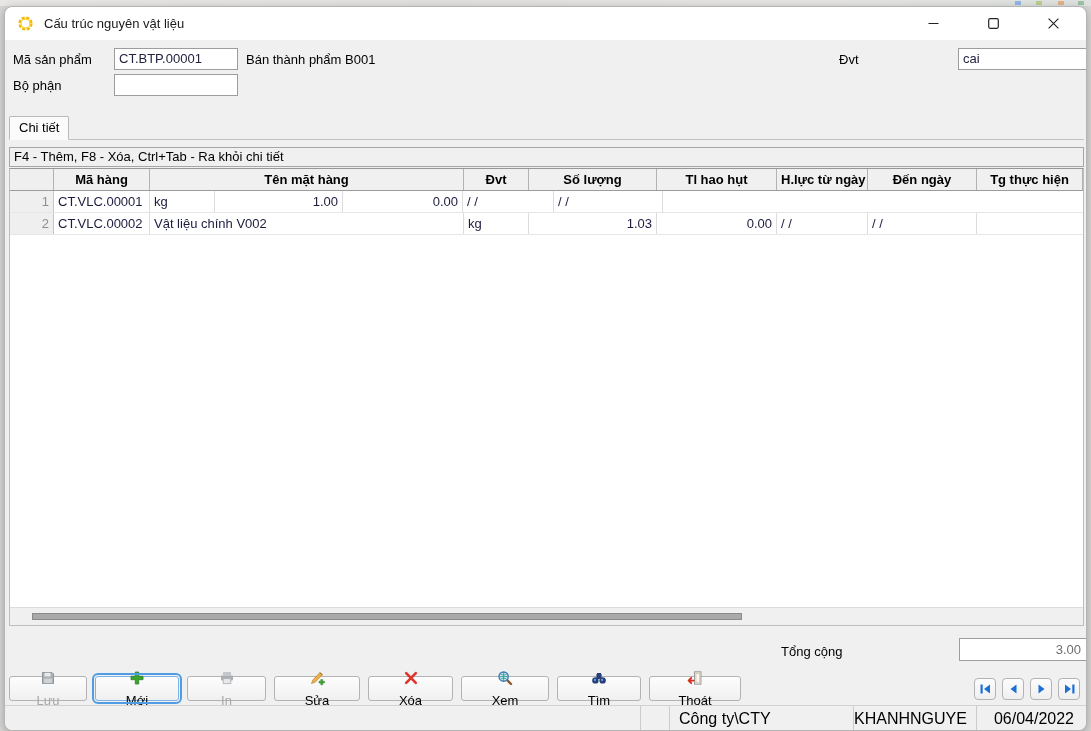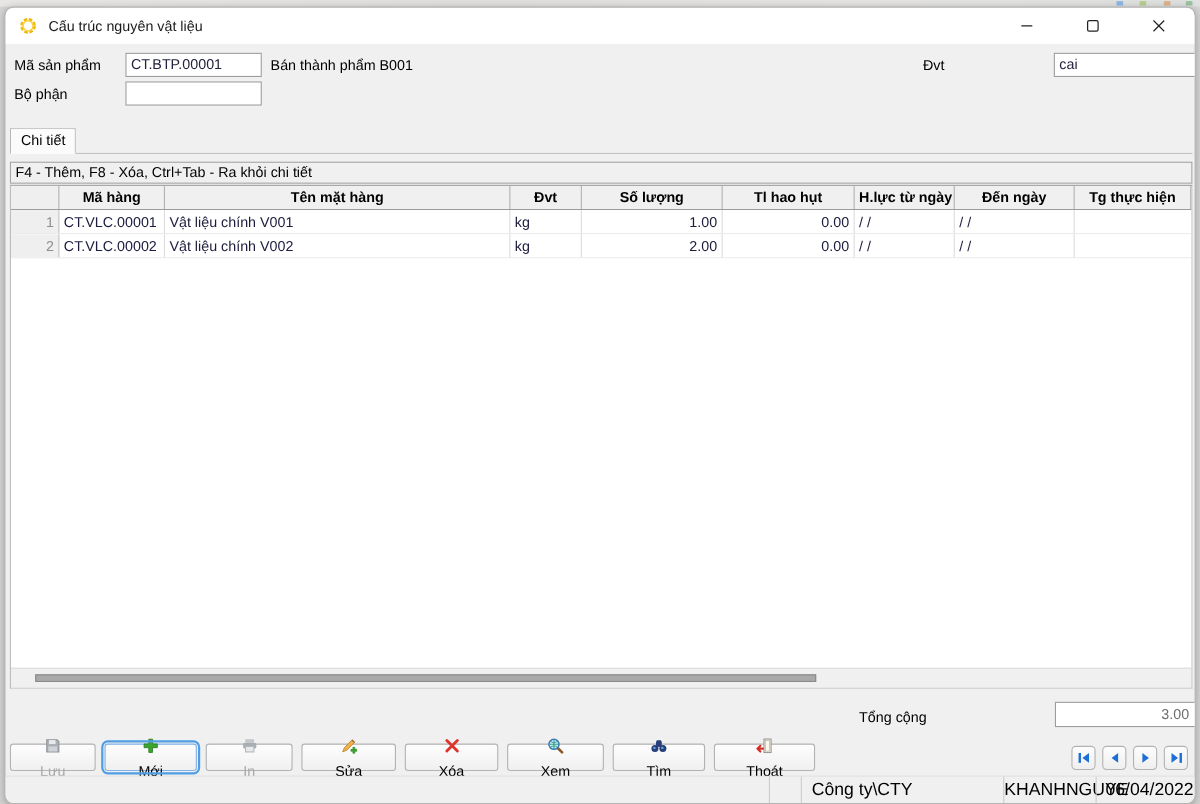--- a/index.html
+++ b/index.html
@@ -84,21 +84,21 @@
 
   
   .statusbar { position:absolute; left:0; bottom:0; width:100%; height:25px;
     background:#f0f0f0; border-top:1px solid #d2d2d2; display:flex; align-items:stretch;
     font-size:16px; color:#000; border-radius:0 0 8px 8px; }
   .sp { border-left:1px solid #cccccc; }
   .sp-flex { flex:1; }
   .sp-a { width:29px; }
   .sp-company { width:184px; padding:4px 0 0 9px; }
   .sp-user { width:84px; padding:4px 4px 0 0; text-align:right; }
-  .sp-date { flex-grow:0; width:90px; padding:4px 12px 0 8px; text-align:right; }
+  .sp-date { flex-grow:0; width:110px; padding:4px 12px 0 8px; text-align:right;margin-left:39px; }
 </style>
 </head>
 <body>
 
 <div class="sliver">
   <i style="left:1015px;background:#8fb8e8;"></i>
     <i style="left:1036px;background:#b9d08f;"></i>
   <i style="left:1058px;background:#e0b48a;"></i>
     <i style="left:1078px;background:#9bc4a0;"></i>
 </div>
@@ -154,34 +154,33 @@
       <div class="gc c3">Đvt</div>
       <div class="gc c4">Số lượng</div>
       <div class="gc c5">Tl hao hụt</div>
       <div class="gc c6">H.lực từ ngày</div>
       <div class="gc c7">Đến ngày</div>
       <div class="gc c8">Tg thực hiện</div>
     </div>
     <div class="grow">
       <div class="gc c0 rownum">1</div>
       <div class="gc c1">CT.VLC.00001</div>
-      <div class="gc c2">Vật liệu chính V001</div>
       <div class="gc c3">kg</div>
       <div class="gc c4 num">1.00</div>
       <div class="gc c5 num">0.00</div>
       <div class="gc c6">/ /</div>
       <div class="gc c7">/ /</div>
       <div class="gc c8"></div>
     </div>
     <div class="grow">
       <div class="gc c0 rownum">2</div>
       <div class="gc c1">CT.VLC.00002</div>
       <div class="gc c2">Vật liệu chính V002</div>
       <div class="gc c3">kg</div>
-      <div class="gc c4 num">2.00</div>
+      <div class="gc c4 num">1.03</div>
       <div class="gc c5 num">0.00</div>
       <div class="gc c6">/ /</div>
       <div class="gc c7">/ /</div>
       <div class="gc c8"></div>
     </div>
     <div class="gfill"></div>
     <div class="gscroll">
       <div class="gthumb"></div>
     </div>
   </div>

